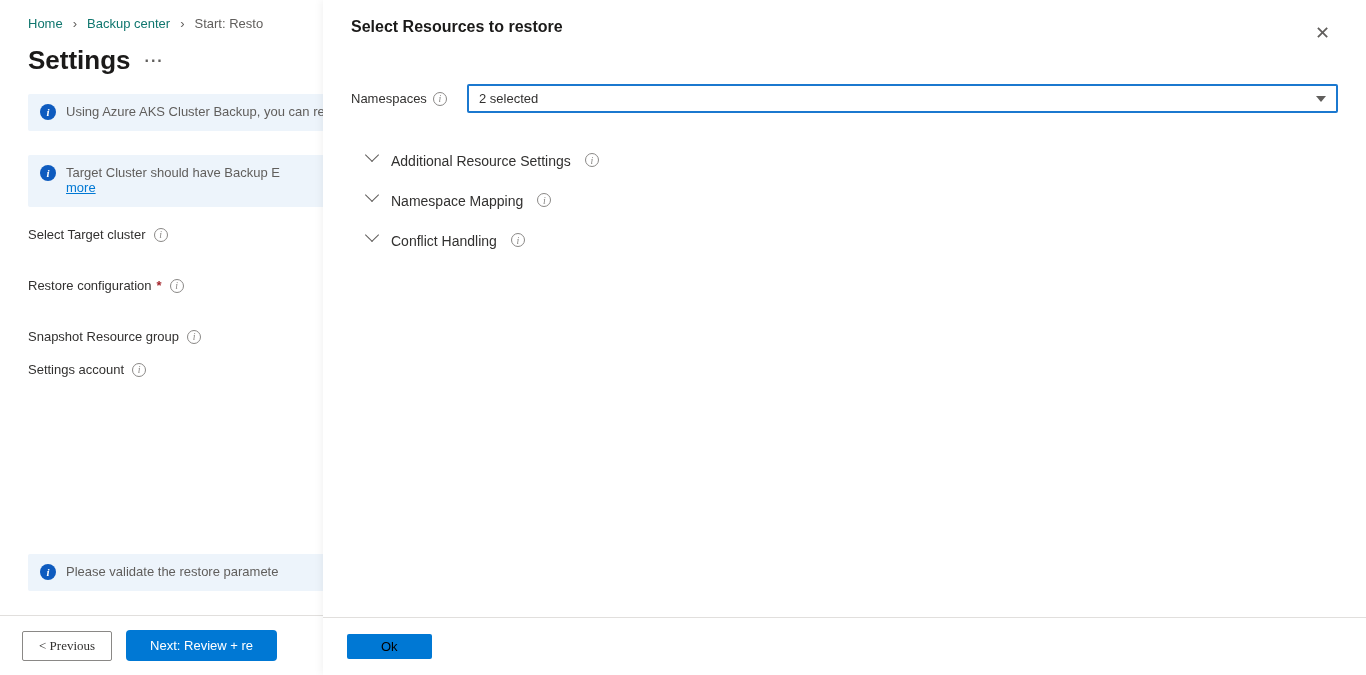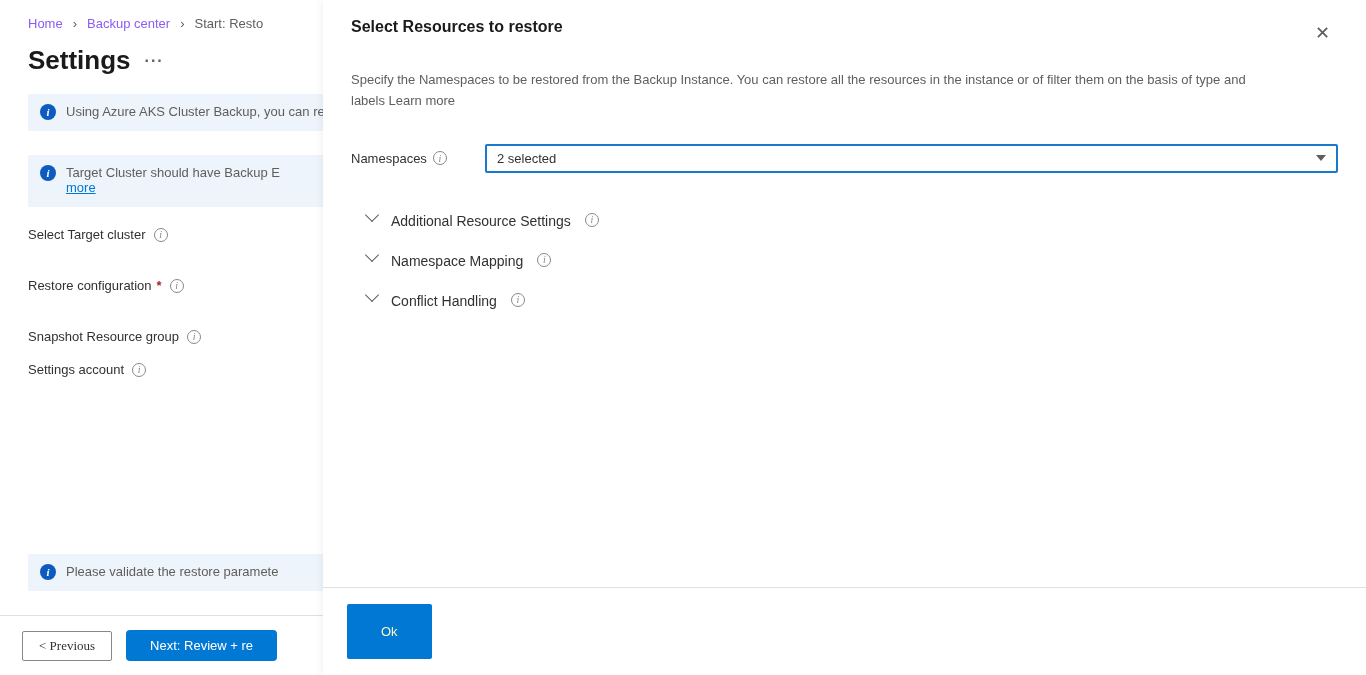--- a/index.html
+++ b/index.html
@@ -21,21 +21,21 @@
       width: 1366px; height: 675px;
       padding: 16px 0 0 28px;
     }
     .breadcrumb {
       display: flex;
       align-items: center;
       gap: 10px;
       font-size: 13px;
       color: #605e5c;
     }
-    .breadcrumb a { color: #8b5cf6; text-decoration: none; }
+    .breadcrumb a { color: #0f766e; text-decoration: none; }
     .breadcrumb .sep { color: #605e5c; }
     h1.page-title {
       font-size: 26px;
       font-weight: 600;
       margin-top: 14px;
       color: #1b1a19;
       display: flex;
       align-items: center;
       gap: 14px;
     }
@@ -110,21 +110,21 @@
       font-size:18px; color:#605e5c; cursor:pointer;
       background:none; border:none; padding:4px 8px;
     }
     .flyout-desc {
       padding: 14px 28px 4px 28px;
       font-size:13px; color:#605e5c;
       line-height:1.6;
       max-width: 980px;
     }
     .flyout-body { padding: 28px 28px 0 28px; }
-    .ns-row { display:flex; align-items:center; gap:24px; }
+    .ns-row { display:flex; align-items:center; gap:6px; }
     .ns-label { font-size:13px; color:#323130; display:flex; align-items:center; gap:6px; width:110px; }
     .ns-select {
       flex:1;
       border:2px solid #1b78cf;
       border-radius:2px;
       padding:5px 10px;
       font-size:13px; color:#323130;
       display:flex; justify-content:space-between; align-items:center;
       cursor:pointer;
       background:#fff;
@@ -147,22 +147,22 @@
       transform: rotate(45deg);
       margin-top:-3px;
     }
 
     .flyout-footer {
       margin-top:auto;
       border-top:1px solid #e1dfdd;
       padding:16px 24px;
     }
     .btn-primary-sm {
-      background:#0078d4; color:#fef9c3; border:none;
-      padding:20px 34px; border-radius:2px; font-size:13px; cursor:pointer;
+      background:#0078d4; color:#000000; border:none;
+      padding:5px 34px; border-radius:2px; font-size:13px; cursor:pointer;
     }
   </style>
 </head>
 <body>
 
 <div class="page">
 
   <div class="breadcrumb">
     <a href="#">Home</a>
     <span class="sep">›</span>
@@ -218,21 +218,20 @@
     <button class="btn-primary-wide">Next: Review + re</button>
   </div>
 </div>
 
 <div class="flyout">
   <div class="flyout-header">
     <div class="flyout-title">Select Resources to restore</div>
     <button class="close-x">✕</button>
   </div>
 
-  <div class="flyout-desc">Specify the Namespaces to be restored from the Backup Instance. You can restore all the resources in the instance or of filter them on the basis of type and labels Learn more</div>
 
   <div class="flyout-body">
     <div class="ns-row">
       <div class="ns-label">
         <span>Namespaces</span>
         <span class="info-icon-outline">i</span>
       </div>
       <div class="ns-select">
         <span>2 selected</span>
         <span class="chevron-down"></span>

